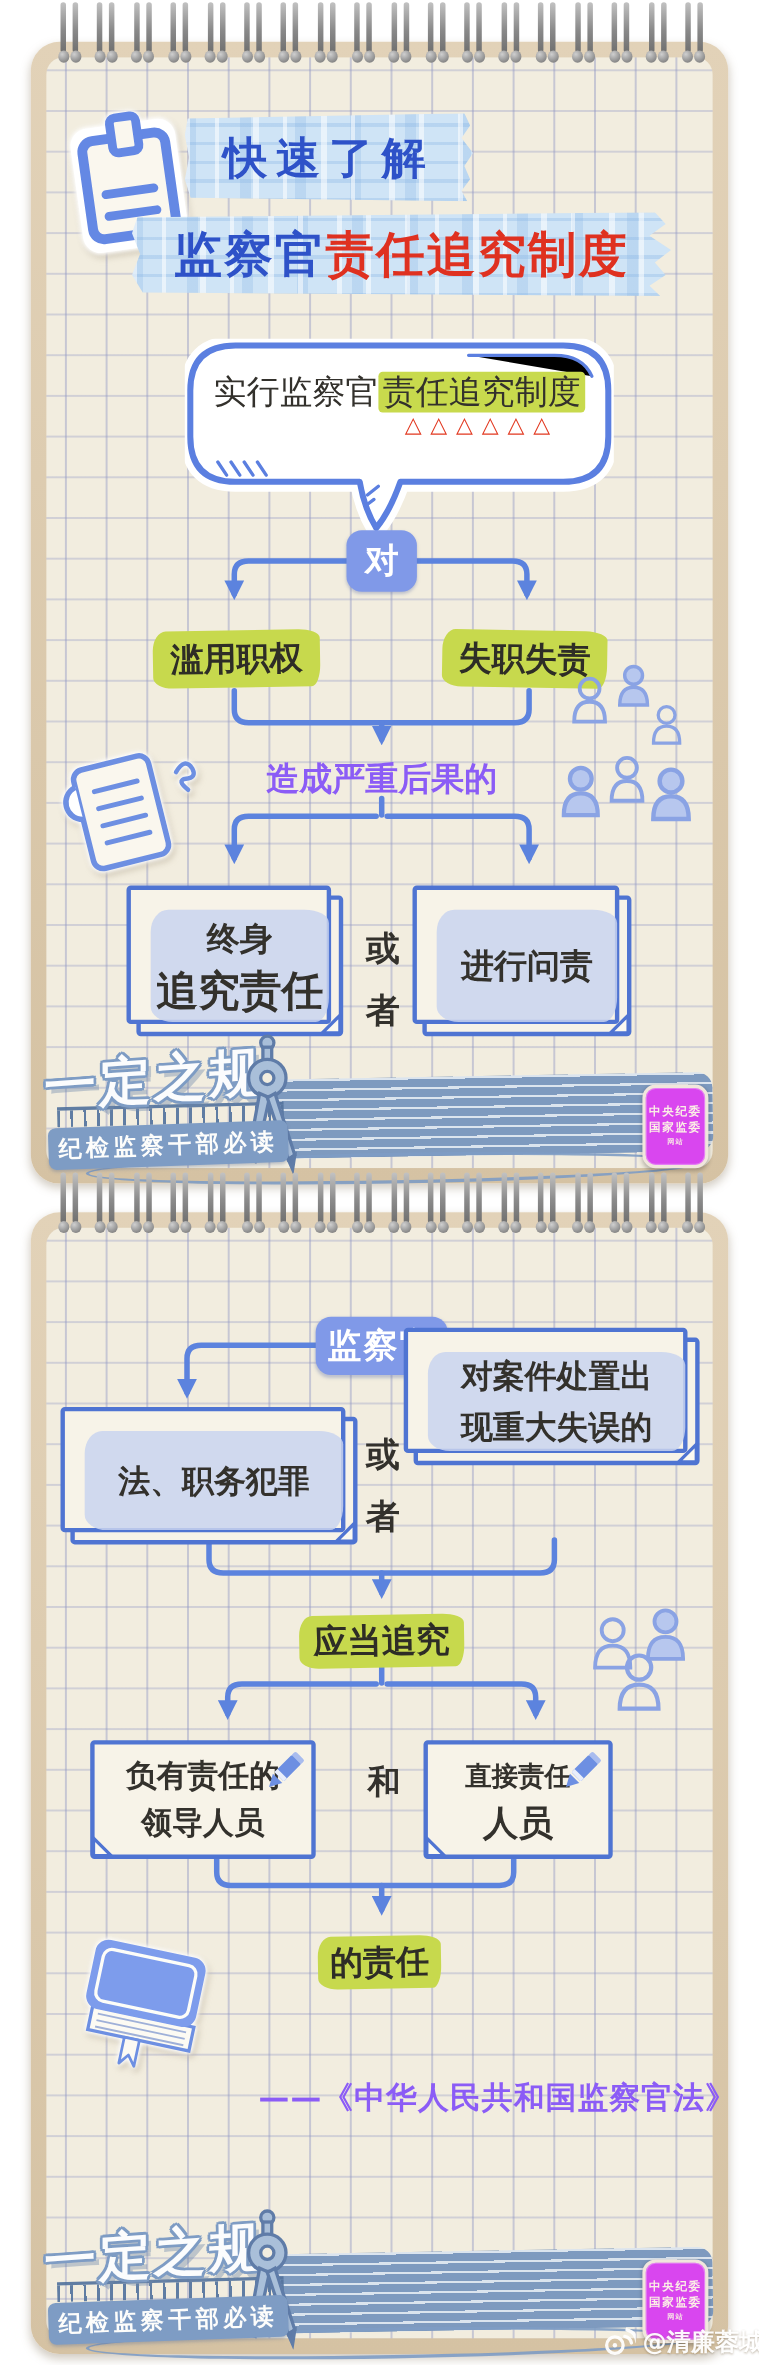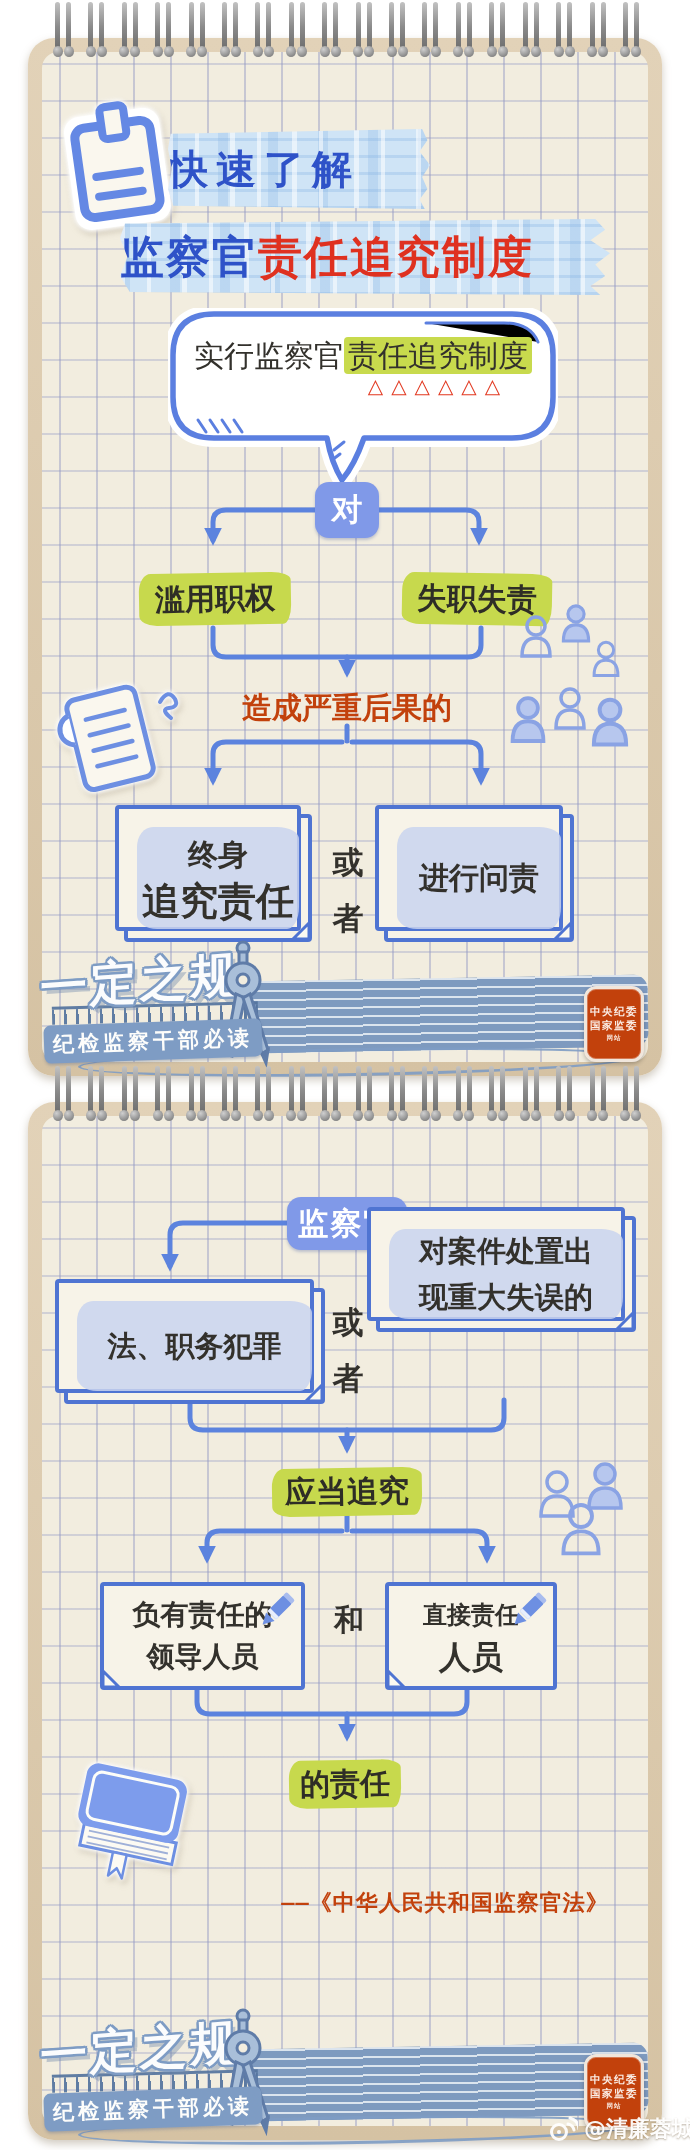--- a/index.html
+++ b/index.html
@@ -24,29 +24,29 @@
   
   .spiral{position:absolute;left:52px;right:48px;display:flex;justify-content:space-between;z-index:5;}
   .ring{position:relative;width:22px;height:64px;}
   .wire{position:absolute;top:0;width:5px;height:46px;border-radius:3px;
     background:linear-gradient(#c2c2c2,#8a8a8a 55%,#6f6f6f);}
   .wire:first-child{left:3px;} .wire:last-child{left:14px;}
   .wire::after{content:"";position:absolute;left:-2.5px;bottom:-9px;width:10px;height:11px;border-radius:50%;
     background:radial-gradient(circle at 35% 30%, #cfcfcf, #6e6e6e);}
   
   .tape{
-    position:absolute;display:flex;align-items:center;justify-content:flex-start;
+    position:absolute;display:flex;align-items:center;justify-content:center;
     background-color:#cfe4f6;
     background-image:
       repeating-linear-gradient(90deg, rgba(255,255,255,.55) 0 5px, transparent 5px 27px, rgba(255,255,255,.55) 27px 31px, transparent 31px 62px),
       repeating-linear-gradient(0deg, rgba(135,180,228,.33) 0 3px, transparent 3px 17px),
       repeating-linear-gradient(90deg, rgba(135,180,228,.28) 0 10px, transparent 10px 50px);
     clip-path:polygon(1% 6%,97% 0%,99% 14%,96% 28%,100% 45%,97% 60%,99% 75%,96% 88%,98% 100%,2% 96%,0% 75%,1.5% 50%,0% 25%);
     filter:drop-shadow(0 5px 5px rgba(120,105,80,.3));
-    z-index:4;white-space:nowrap;margin-top:26px;
+    z-index:4;white-space:nowrap;
   }
   .tape .t-blue{color:#2e52c8;}
   .tape .t-red{color:#df3120;}
   #banner-top{left:168px;top:103px;width:262px;height:80px;font-size:40px;font-weight:bold;letter-spacing:8px;color:#2e52c8;}
   #banner-main{left:120px;top:193px;width:490px;height:76px;font-size:44px;font-weight:bold;letter-spacing:2px;}
   
   #bubble-svg{position:absolute;left:168px;top:308px;z-index:3;}
   #bubble-text{
     position:absolute;left:183px;top:336px;width:360px;text-align:center;z-index:4;
     font-size:30px;font-weight:normal;color:#33312c;white-space:nowrap;
@@ -61,21 +61,21 @@
     position:absolute;display:flex;align-items:center;justify-content:center;
     background:#8099e8;color:#fff;font-weight:bold;border-radius:14px;z-index:3;
     box-shadow:0 2px 3px rgba(90,110,170,.35);
   }
   .hl-green{
     position:absolute;display:flex;align-items:center;justify-content:center;
     background:#c7d94d;color:#2e2d26;font-weight:bold;z-index:3;
     border-radius:12px 20px 8px 18px / 18px 8px 20px 10px;
   }
   .flow-text{
-    position:absolute;text-align:center;font-size:30px;font-weight:bold;color:#c2410c;z-index:3;white-space:nowrap;font-family:Liberation Mono, monospace;
+    position:absolute;text-align:center;font-size:30px;font-weight:bold;color:#8b5cf6;z-index:3;white-space:nowrap;
   }
   .joiner{
     position:absolute;display:flex;flex-direction:column;align-items:center;gap:14px;z-index:3;
     font-size:31px;font-weight:bold;color:#33312c;
   }
   
   .sbox{
     position:absolute;border:4px solid #4f74d2;background:#f7f3e8;border-radius:4px;z-index:3;
     display:flex;flex-direction:column;align-items:center;justify-content:center;
   }
@@ -119,21 +119,21 @@
   }
   .subtitle{
     position:absolute;left:16px;top:74px;width:218px;height:38px;border-radius:7px;
     background:#7e9cc4;color:#fdfdfb;font-size:21px;font-weight:bold;letter-spacing:4px;
     display:flex;align-items:center;justify-content:center;transform:rotate(-2deg);
     box-shadow:0 2px 3px rgba(90,110,150,.35);white-space:nowrap;
   }
   .compass{position:absolute;left:170px;top:-10px;}
   .seal{
     position:absolute;left:556px;top:38px;width:54px;height:70px;border-radius:12px;
-    background:#c2410c;border:3px solid #f0e6dc;
+    background:#d946ef;border:3px solid #f0e6dc;
     box-shadow:0 2px 4px rgba(0,0,0,.25), inset 0 0 0 1px rgba(255,255,255,.3);
     display:flex;flex-direction:column;align-items:center;justify-content:center;gap:3px;
     color:#fbeee6;font-size:10.5px;font-weight:bold;letter-spacing:1.5px;line-height:1.1;
   }
   .seal .s3{font-size:6.5px;opacity:.9;letter-spacing:1px;}
   
   #watermark{
     position:absolute;left:548px;top:2114px;display:flex;align-items:center;gap:6px;z-index:6;
     filter:blur(.4px);opacity:.95;white-space:nowrap;
   }
@@ -488,21 +488,21 @@
           <circle r="10" fill="#b7c7ee"></circle>
           <path d="M-16 34 Q-16 14 0 14 Q16 14 16 34 Z" fill="#b7c7ee"></path>
         </g>
       <g transform="translate(58,64) scale(1.1)">
           <circle r="10"></circle>
           <path d="M-16 34 Q-16 14 0 14 Q16 14 16 34 Z"></path>
         </g>
     </g>
   </svg>
 
-  <div class="sbox" style="left:100px;top:1582px;width:197px;height:100px;">
+  <div class="sbox" style="left:82px;top:1582px;width:197px;height:100px;">
     <span class="bx-line" style="font-size:28px;line-height:42px;">负有责任的</span>
     <span class="bx-line" style="font-size:28px;line-height:42px;">领导人员</span>
     <svg class="pencil" width="42" height="42" viewBox="0 0 42 42">
       <g transform="rotate(45 21 21)">
         <rect x="15" y="0" width="12" height="6" rx="2" fill="#a9bcee"></rect>
         <rect x="15" y="5" width="12" height="22" rx="1" fill="#6d8fe2"></rect>
         <rect x="15" y="23" width="12" height="4" fill="#fff" opacity=".85"></rect>
         <path d="M15 29 H27 L21 40 Z" fill="#6d8fe2"></path>
       </g>
     </svg>
@@ -534,21 +534,21 @@
   <svg class="icon halo" style="left:55px;top:1755px;" width="150" height="140" viewBox="0 0 150 140">
     <g transform="rotate(12 75 70)">
       <rect x="30" y="78" width="94" height="22" fill="#fcfaf3" stroke="#6d8fe2" stroke-width="3"></rect>
       <path d="M36 84 H118 M36 90 H118 M36 96 H118" stroke="#9fb0d8" stroke-width="1.8"></path>
       <rect x="22" y="16" width="102" height="64" rx="12" fill="#7d9cec"></rect>
       <rect x="30" y="24" width="86" height="48" rx="8" fill="none" stroke="#fdfdf8" stroke-width="3"></rect>
       <path d="M64 100 V124 L71 115 L78 124 V100 Z" fill="#fcfaf3" stroke="#6d8fe2" stroke-width="2.5" stroke-linejoin="round"></path>
     </g>
   </svg>
 
-  <div class="flow-text" style="left:235px;top:1888px;width:420px;font-size:22px;letter-spacing:1px;">——《中华人民共和国监察官法》</div>
+  <div class="flow-text" style="left:235px;top:1888px;width:420px;font-size:28px;letter-spacing:1px;">——《中华人民共和国监察官法》</div>
 
   <div class="footer" style="top:2016px;">
     <div class="band"></div>
     <div class="swoosh"></div>
     <div class="ruler"></div>
     <div class="logo">一定之规</div>
     <svg class="compass" width="90" height="130" viewBox="0 0 90 130">
       <g fill="#a9bfd9" stroke="#5f7ca8" stroke-width="3">
         <circle cx="45" cy="10" r="6"></circle>
         <rect x="41" y="14" width="8" height="14"></rect>

